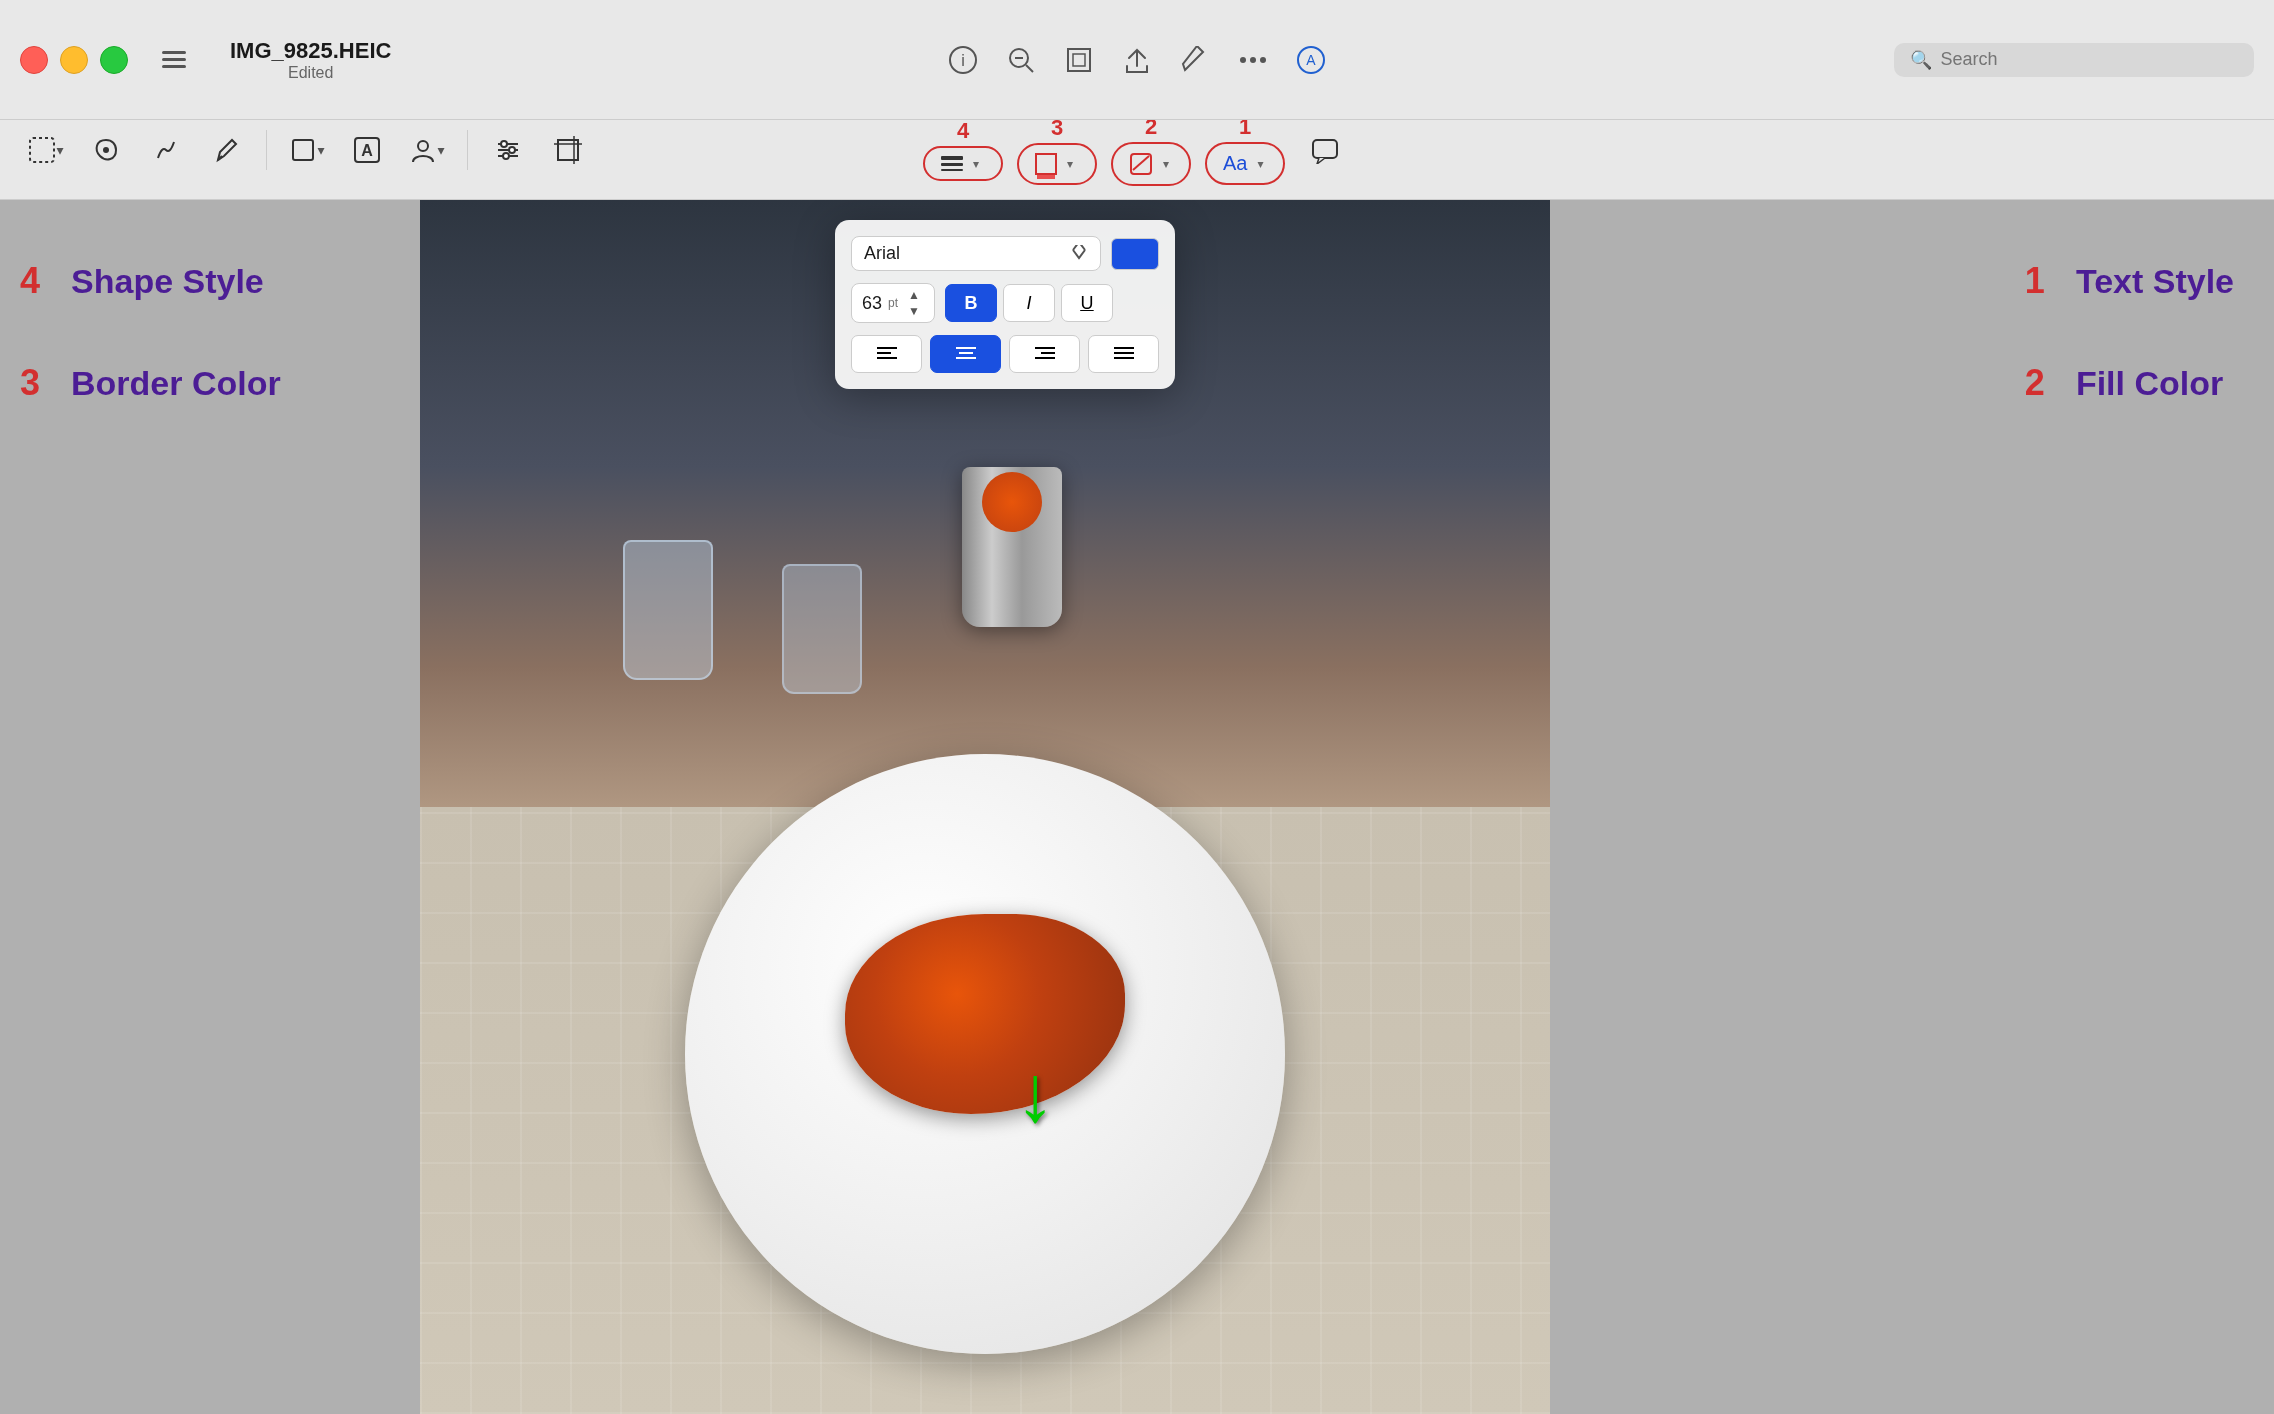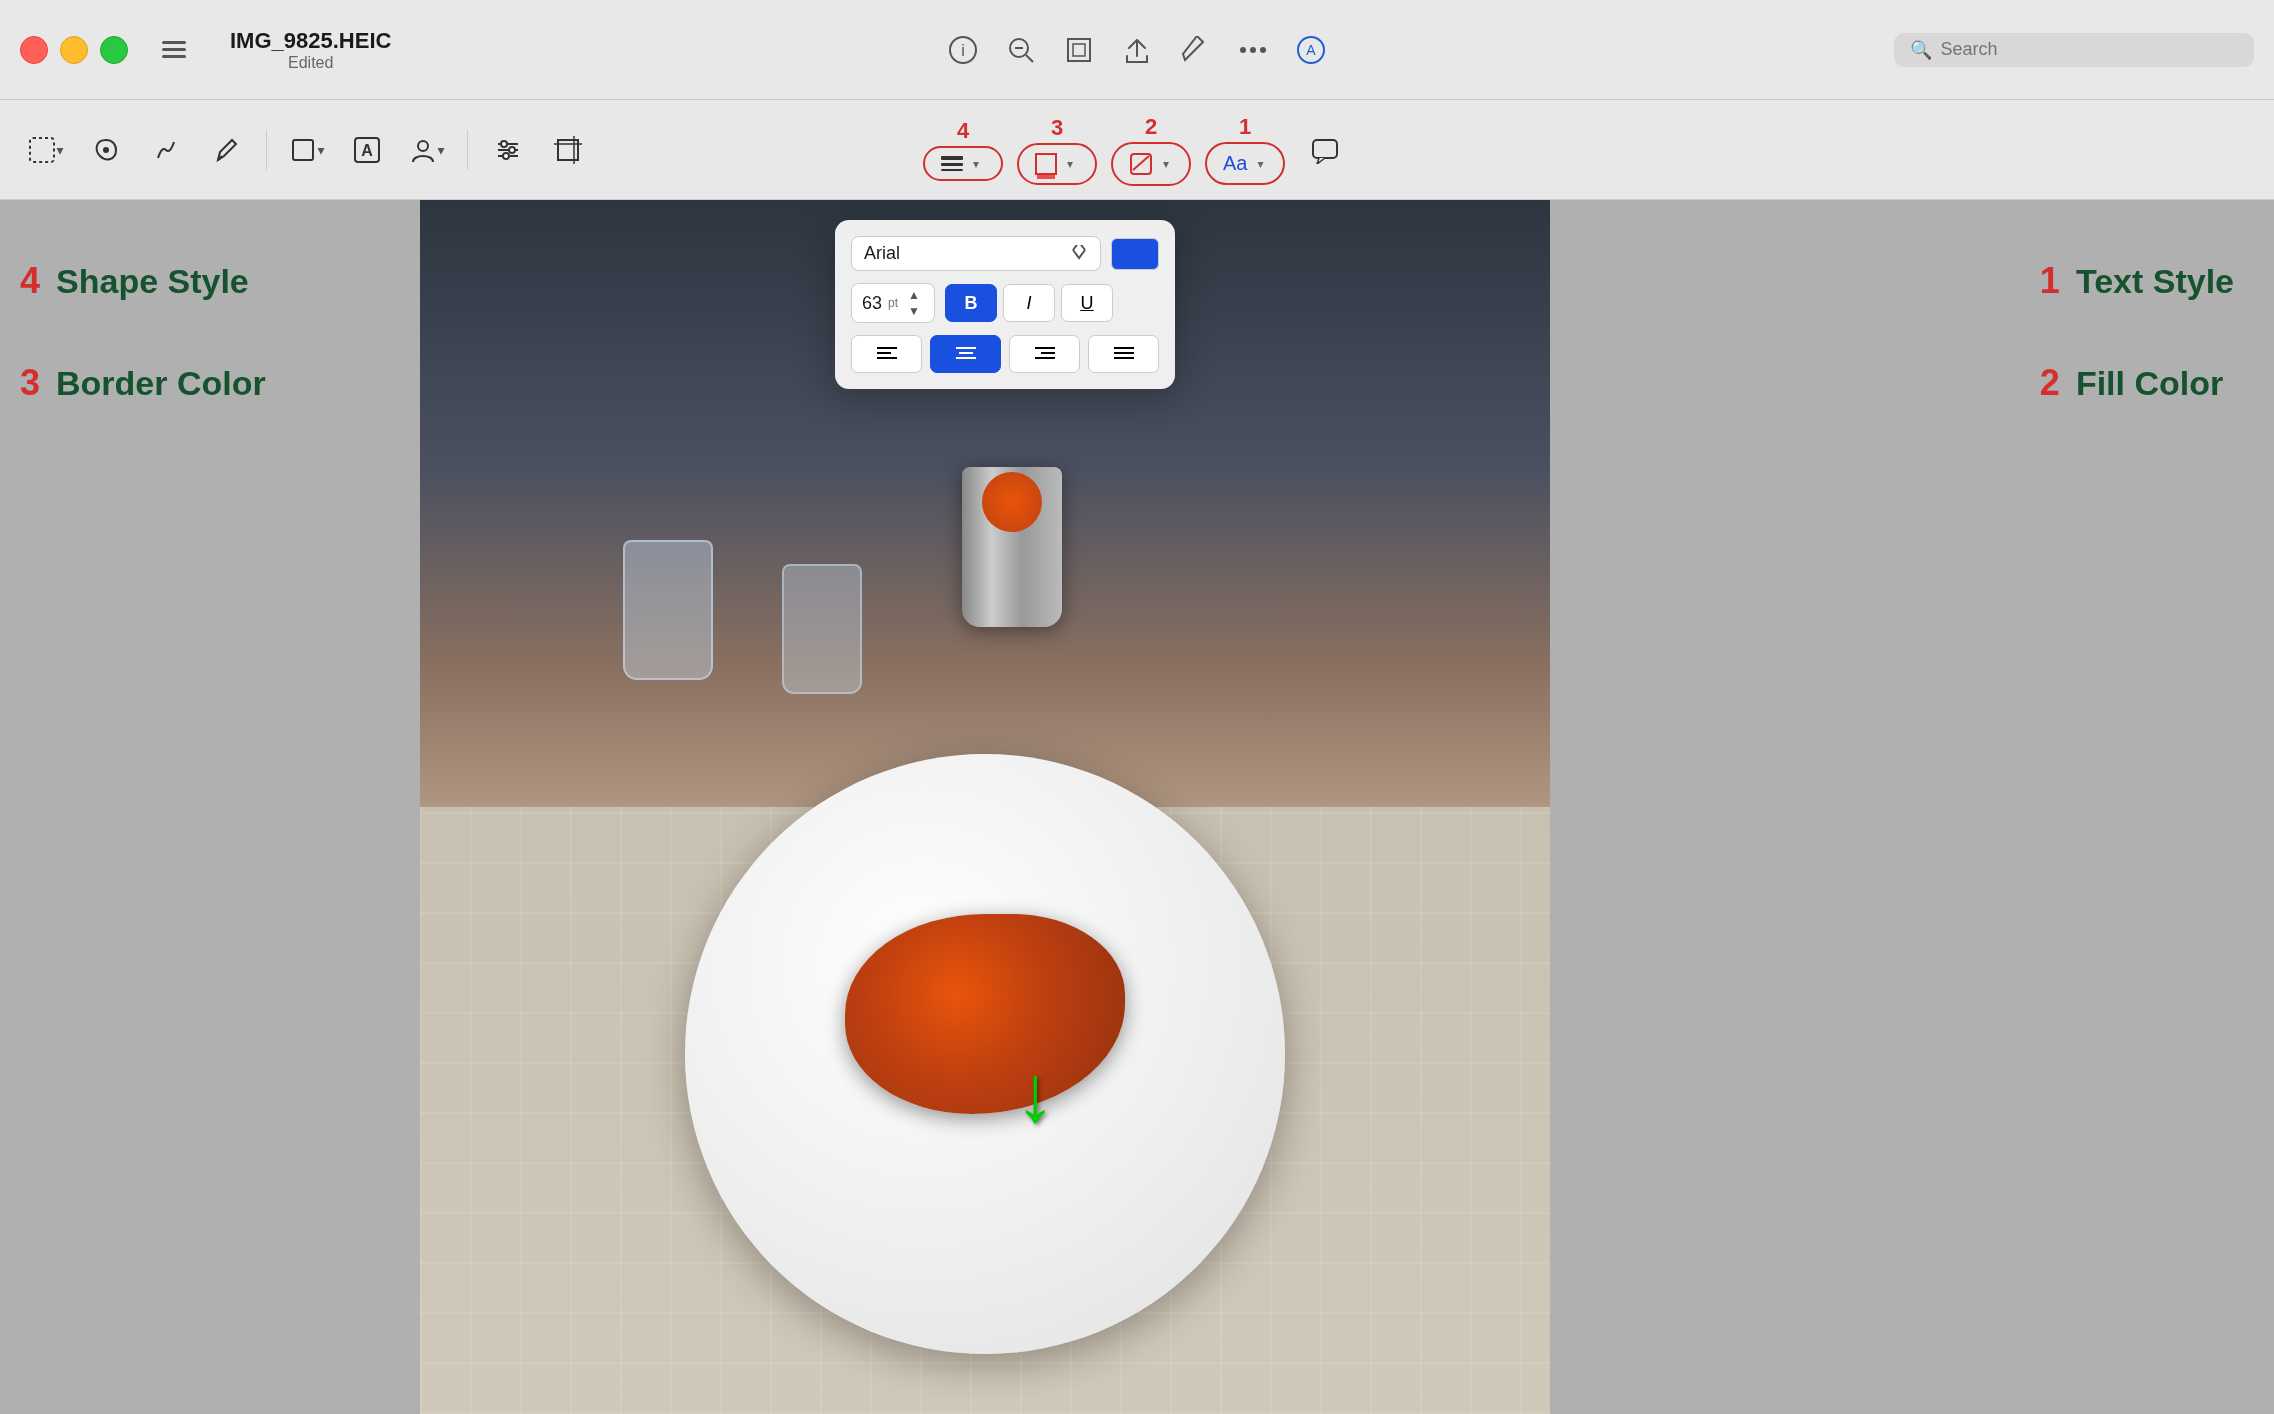--- a/index.html
+++ b/index.html
@@ -9,21 +9,21 @@
       background: #b0b0b0;
       font-family: -apple-system, BlinkMacSystemFont, 'Helvetica Neue', Arial, sans-serif;
       overflow: hidden;
       position: relative;
     }
 
     
     .titlebar {
       position: absolute;
       top: 0; left: 0; right: 0;
-      height: 100px;
+      height: 120px;
       background: #e8e8e8;
       border-bottom: 1px solid #ccc;
       display: flex;
       align-items: center;
       padding: 0 20px;
       z-index: 10;
     }
     .traffic-lights {
       display: flex;
       gap: 12px;
@@ -366,23 +366,24 @@
       align-items: center;
       gap: 16px;
       margin-bottom: 60px;
     }
     .annotation-num {
       color: #d32f2f;
       font-weight: 700;
       font-size: 36px;
     }
     .annotation-label {
-      color: #14532d;
+      color: #4c1d95;
       font-weight: 700;
       font-size: 34px;
+      margin-left: 15px;
     }
 
     
     .annotation-right {
       position: absolute;
       right: 40px;
       top: 60px;
     }
 
     .chevron-down {

